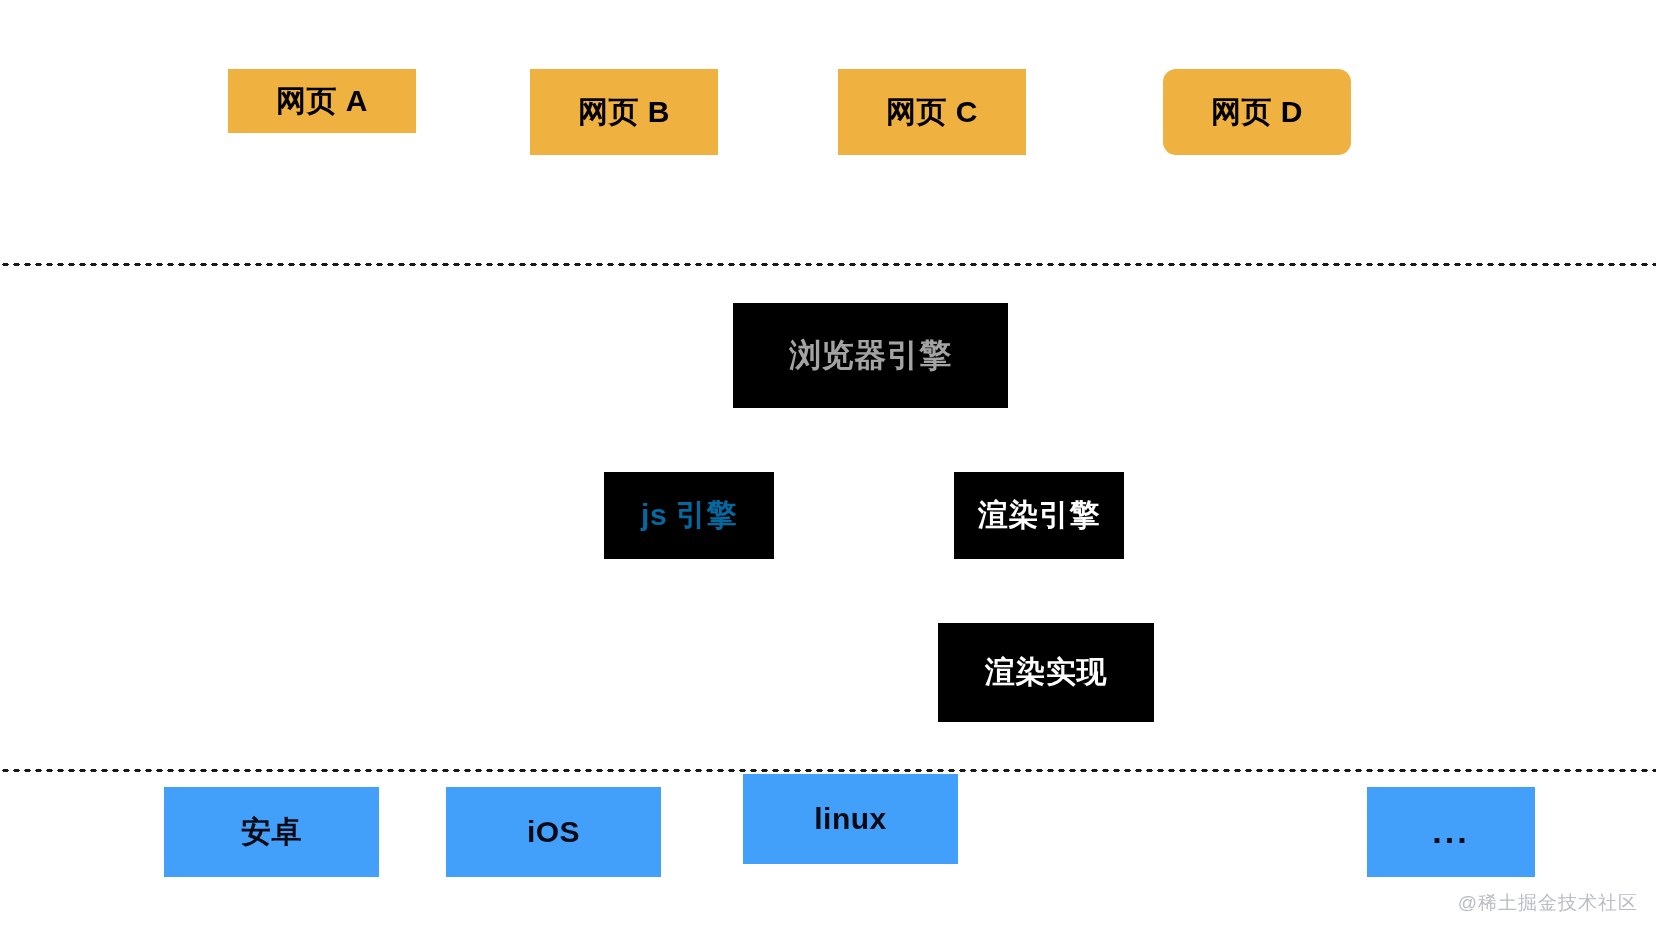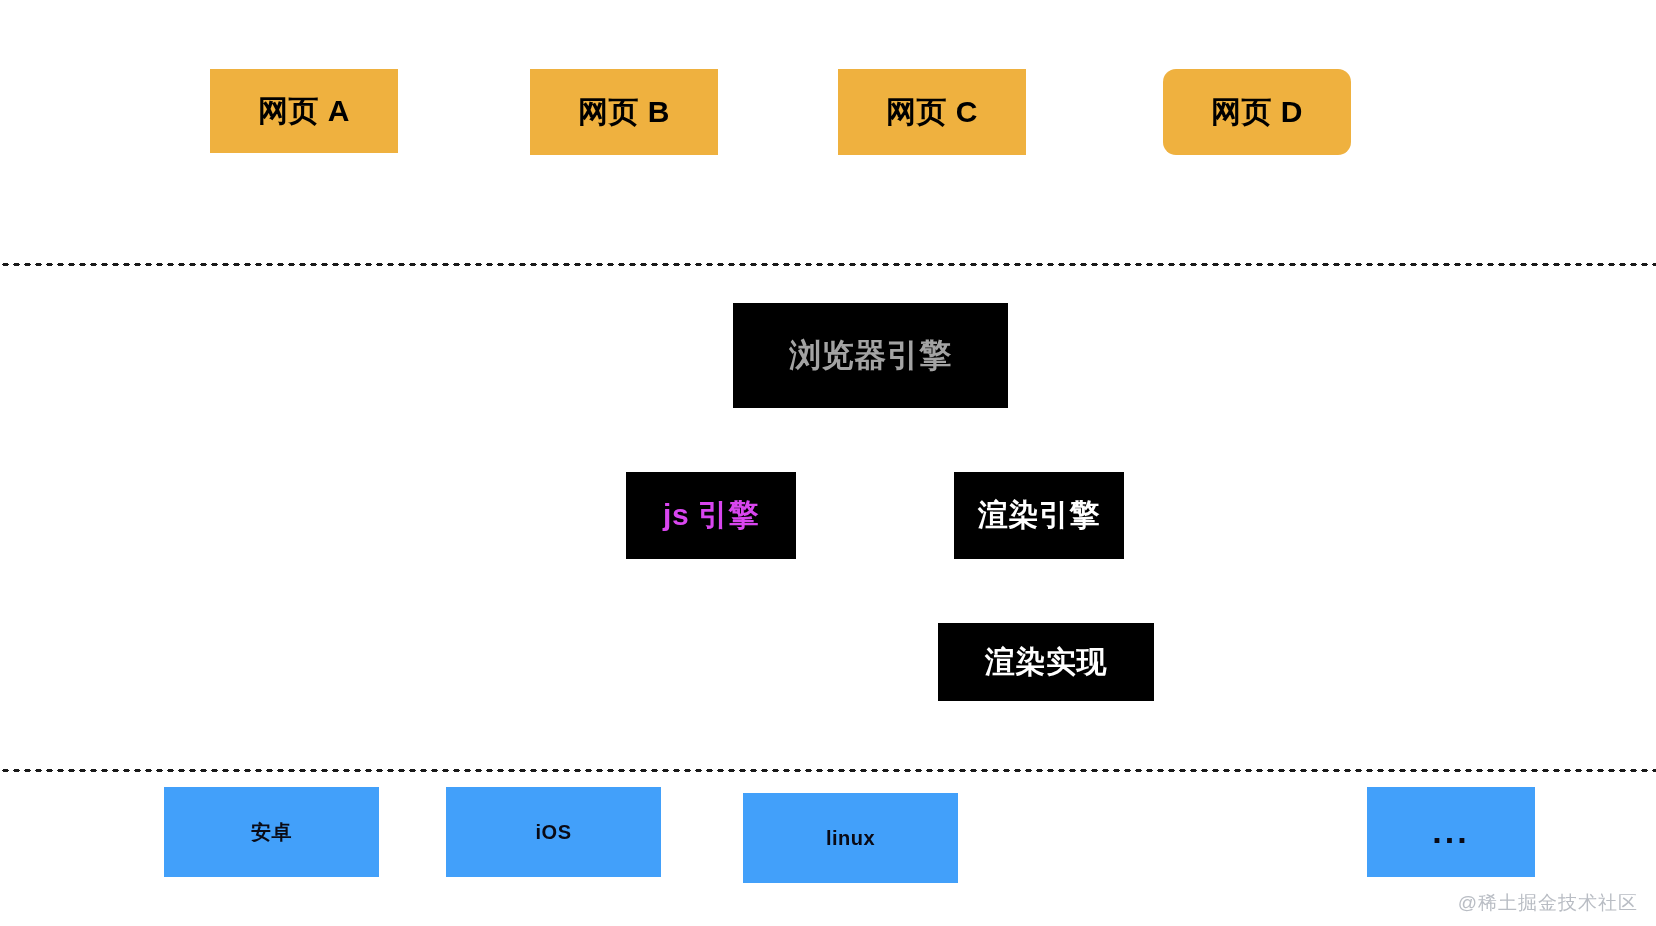--- a/index.html
+++ b/index.html
@@ -43,21 +43,21 @@
     color: #ffffff;
     font-weight: 700;
   }
   .node-engine.lvl1 { font-size: 32px; }
   .node-engine.lvl2 { font-size: 30px; }
   .node-engine.lvl3 { font-size: 30px; }
 
   .node-os {
     background: #42A0FA;
     color: #0a0a14;
-    font-size: 20px;
+    font-size: 30px;
     font-weight: 700;
   }
   .node-os.is-ellipsis {
     font-size: 34px;
     letter-spacing: 3px;
   }
 
   
   .divider {
     position: absolute;
@@ -80,21 +80,21 @@
     letter-spacing: 1px;
     white-space: nowrap;
     font-family: Liberation Sans, sans-serif;
   }
 </style>
 </head>
 <body>
 
 <div id="canvas" style="background: rgb(255, 255, 255);">
 
-  <div class="node node-web" style="left: 210px; top: 69px; width: 188px; height: 84px; background: rgb(239, 177, 63);">
+  <div class="node node-web" style="left: 228px; top: 69px; width: 188px; height: 64px; background: rgb(239, 177, 63);">
     <span>网页 A</span>
   </div>
 
   <div class="node node-web" style="left: 530px; top: 69px; width: 188px; height: 86px; background: rgb(239, 177, 63);">
     <span>网页 B</span>
   </div>
 
   <div class="node node-web" style="left: 838px; top: 69px; width: 188px; height: 86px; background: rgb(239, 177, 63);">
     <span>网页 C</span>
   </div>
@@ -102,44 +102,44 @@
   <div class="node node-web" style="left: 1163px; top: 69px; width: 188px; height: 86px; background: rgb(239, 177, 63); border-radius: 13px;">
     <span>网页 D</span>
   </div>
 
   <div class="divider" style="top: 262px;"></div>
 
   <div class="node node-engine lvl1" style="left: 733px; top: 303px; width: 275px; height: 105px; background: rgb(0, 0, 0); color: #a3a3a3;">
     <span>浏览器引擎</span>
   </div>
 
-  <div class="node node-engine lvl2" style="left: 626px; top: 472px; width: 170px; height: 87px; background: rgb(0, 0, 0); color: #d946ef; text-align: center;">
+  <div class="node node-engine lvl2" style="left: 604px; top: 472px; width: 170px; height: 87px; background: rgb(0, 0, 0); color: #0369a1; text-align: center;">
     <span>js 引擎</span>
   </div>
 
   <div class="node node-engine lvl2" style="left: 914px; top: 472px; width: 170px; height: 87px; background: rgb(0, 0, 0); color: rgb(255, 255, 255); margin-left: 40px;">
     <span>渲染引擎</span>
   </div>
 
 
-  <div class="node node-engine lvl3" style="left: 938px; top: 623px; width: 216px; height: 78px; background: rgb(0, 0, 0); color: rgb(255, 255, 255);">
+  <div class="node node-engine lvl3" style="left: 938px; top: 623px; width: 216px; height: 99px; background: rgb(0, 0, 0); color: rgb(255, 255, 255);">
     <span>渲染实现</span>
   </div>
 
   <div class="divider" style="top: 768px;"></div>
 
   <div class="node node-os" style="left: 164px; top: 787px; width: 215px; height: 90px; background: rgb(66, 160, 250);">
     <span>安卓</span>
   </div>
 
   <div class="node node-os" style="left: 446px; top: 787px; width: 215px; height: 90px; background: rgb(66, 160, 250);">
     <span>iOS</span>
   </div>
 
-  <div class="node node-os" style="left: 743px; top: 793px; width: 215px; height: 90px; background: rgb(66, 160, 250);">
+  <div class="node node-os" style="left: 743px; top: 774px; width: 215px; height: 90px; background: rgb(66, 160, 250);">
     <span>linux</span>
   </div>
 
 
   <div class="node node-os is-ellipsis" style="left: 1367px; top: 787px; width: 168px; height: 90px; background: rgb(66, 160, 250);">
     <span>...</span>
   </div>
 
   <div class="watermark">@稀土掘金技术社区</div>
 

